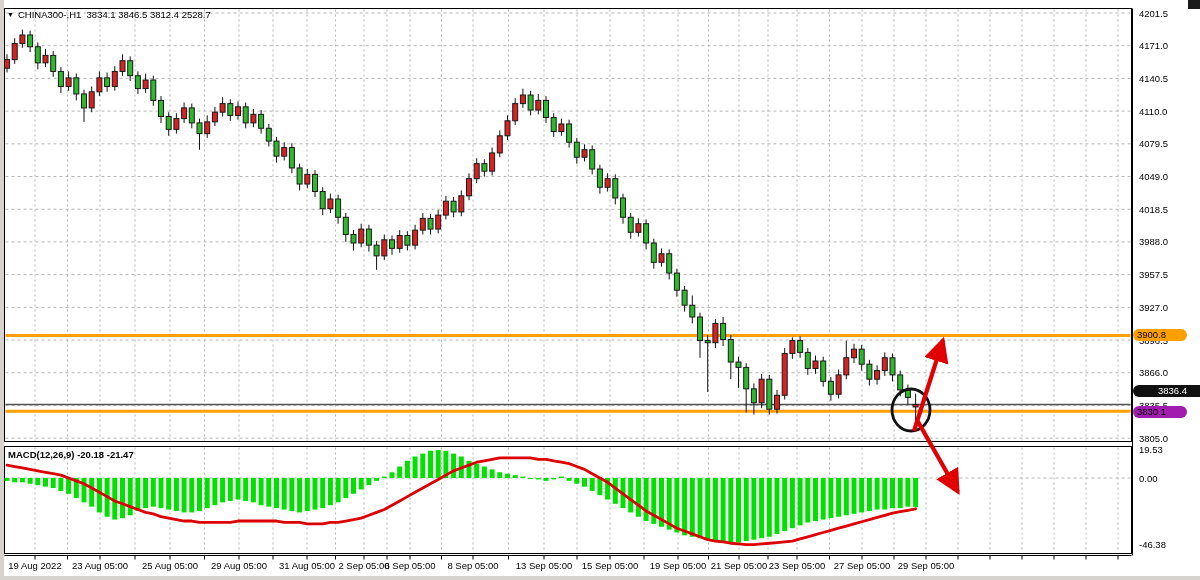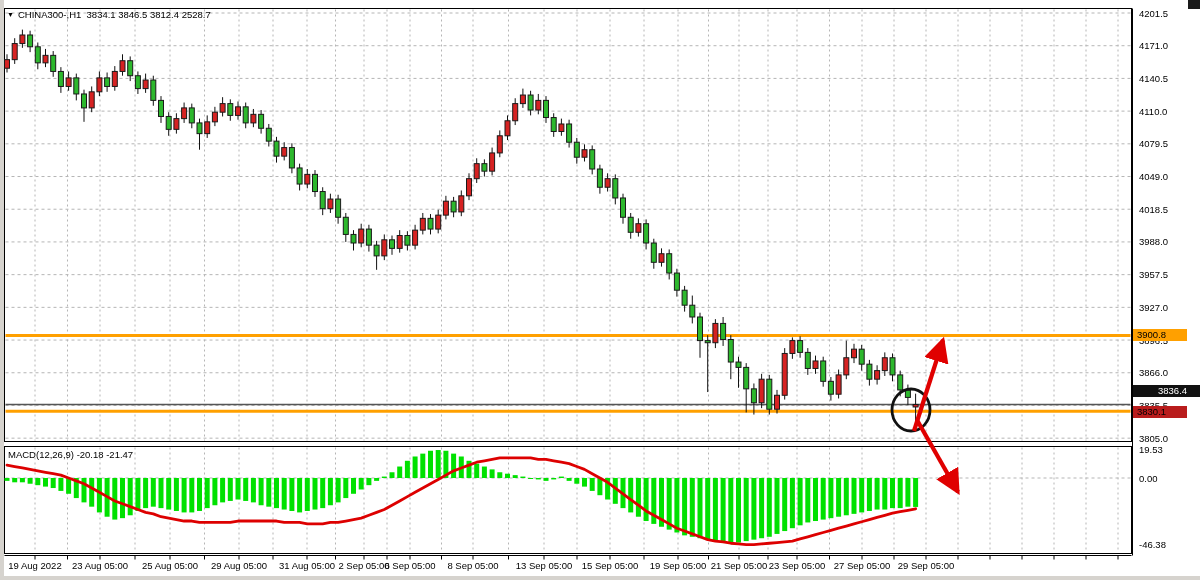--- a/index.html
+++ b/index.html
@@ -2,23 +2,23 @@
 <html><head>
 <meta charset="utf-8">
 <style>
   html,body{margin:0;padding:0;}
   body{width:1200px;height:580px;position:relative;background:#ffffff;
        font-family:"Liberation Sans",sans-serif;overflow:hidden;}
   #chart{position:absolute;left:0;top:0;}
   .lbl{position:absolute;font-size:9.5px;color:#000;white-space:nowrap;line-height:12px;}
   #title-bar{left:7px;top:9px;}
   #title-bar .dd{font-size:7px;margin-right:4px;position:relative;top:-1px;}
-  #macd-label{left:8px;top:449px;}
+  #macd-label{left:8px;top:449px;font-weight:bold;}
   .badge{position:absolute;left:1133px;width:50px;height:12px;font-size:9.5px;
-         line-height:12px;padding-left:4px;white-space:nowrap;}
+         line-height:12px;padding-left:4px;white-space:nowrap;border-radius:6px;}
 </style>
 </head>
 <body>
 
 <svg id="chart" width="1200" height="580">
   <defs>
     <marker id="ah" markerWidth="7" markerHeight="6" refX="5.2" refY="3" orient="auto">
       <path d="M0,0 L6,3 L0,6 Z" fill="#e00000"></path>
     </marker>
   </defs>
@@ -564,13 +564,13 @@
     </g>
 </svg>
 
 <div class="lbl" id="title-bar"><span class="dd">▼</span><span>CHINA300-,H1</span>&nbsp;
   <span>3834.1 3846.5 3812.4 2528.7</span></div>
 
 <div class="lbl" id="macd-label">MACD(12,26,9) -20.18 -21.47</div>
 
 <div class="badge" id="badge-resistance" style="top: 329.441px; background: rgb(255, 160, 0); color: rgb(0, 0, 0);">3900.8</div>
 <div class="badge" id="badge-bid" style="top: 385px; background: rgb(17, 17, 17); color: rgb(255, 255, 255); padding-left: 25px;">3836.4</div>
-<div class="badge" id="badge-support" style="top: 406.252px; background: #b91c1c; color: rgb(0, 0, 0);">3830.1</div>
+<div class="badge" id="badge-support" style="top: 406.252px; background: #a21caf; color: rgb(0, 0, 0);">3830.1</div>
 
 </body></html>

